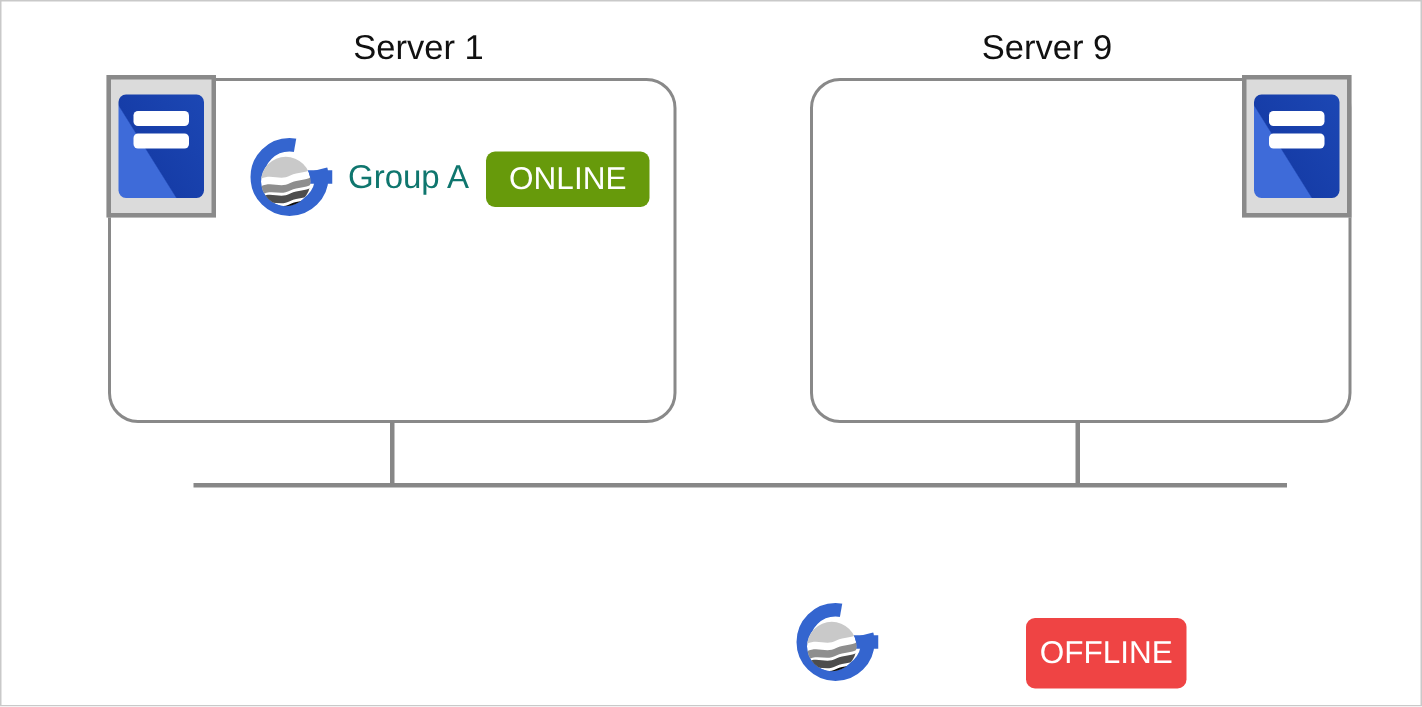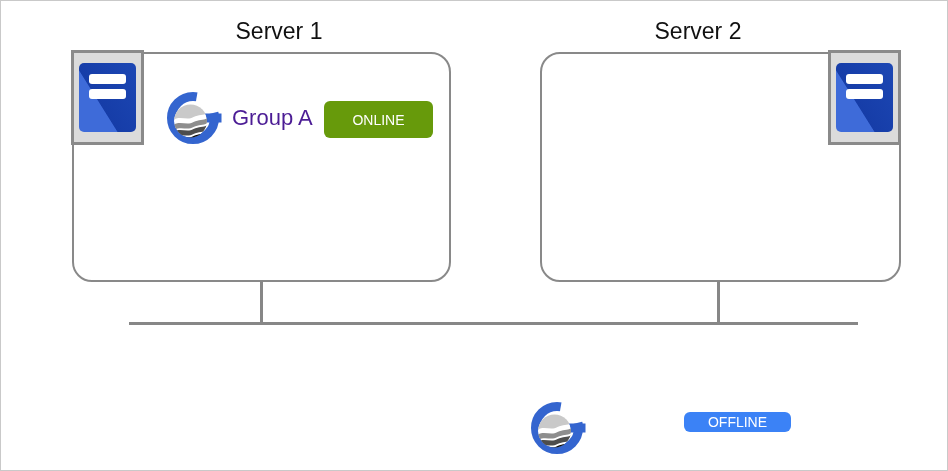--- a/index.html
+++ b/index.html
@@ -35,23 +35,23 @@
     background:linear-gradient(58deg,#3e6bd9 0%,#3e6bd9 38%,#163da8 39%,#1c47b4 100%);
   }
   .srv-bar{
     position:absolute;left:10px;width:37px;height:10px;
     background:#fff;border-radius:3px;
   }
   .srv-bar.b1{top:11px;}
   .srv-bar.b2{top:26px;}
   
   .group-logo{width:57px;height:58px;}
-  .group-label{font-size:22px;line-height:26px;color:#4c1d95;white-space:nowrap;}
+  .group-label{font-size:22px;line-height:26px;color:#0f766e;white-space:nowrap;}
   .status-badge{
-    color:#ffffff;font-size:14px;
+    color:#ffffff;font-size:21px;
     display:flex;align-items:center;justify-content:center;
     border-radius:6px;box-sizing:border-box;
   }
   
   .net-line{background:#878787;}
 </style>
 </head>
 <body>
 
 <svg width="0" height="0" style="position:absolute" aria-hidden="true">
@@ -70,21 +70,21 @@
         <path d="M6 43 C14 38,20 44,27 40 C33 37,38 39,42 35 L42 40 C38 44,33 42,27 45 C20 49,14 43,6 49 Z" fill="#4d4d4d"></path>
         <path d="M6 50 C14 45,20 51,27 47 C33 44,38 46,42 42 L42 52 L6 52 Z" fill="#0b0b0b"></path>
       </g>
     </g>
   </defs>
 </svg>
 
 <div class="canvas">
 
   <div class="abs server-title" style="left:128px;">Server 1</div>
-  <div class="abs server-title" style="left:547px;">Server 2</div>
+  <div class="abs server-title" style="left:547px;">Server 9</div>
 
   <div class="abs server-box" style="left:71px;width:379px;"></div>
   <div class="abs server-box" style="left:539px;width:361px;"></div>
 
   <div class="abs srv-frame" style="left:70px;">
     <div class="srv-tower">
       <div class="srv-bar b1"></div>
       <div class="srv-bar b2"></div>
     </div>
   </div>
@@ -101,15 +101,15 @@
   <div class="abs group-label" style="left:231px;top:104px;">Group A</div>
   <div class="abs status-badge" style="left: 323px; top: 100px; width: 109px; height: 37px; background-color: rgb(103, 154, 11);">ONLINE</div>
 
   <div class="abs net-line" style="left:259px;top:280px;width:3px;height:42px;"></div>
   <div class="abs net-line" style="left:716px;top:280px;width:3px;height:42px;"></div>
   <div class="abs net-line" style="left:128px;top:321px;width:729px;height:3px;"></div>
 
   <svg class="abs group-logo" style="left:529px;top:398px;" viewBox="0 0 56 58">
       <use href="#glogo"></use>
     </svg>
-  <div class="abs status-badge" style="left: 683px; top: 411px; width: 107px; height: 20px; background-color: #3b82f6;">OFFLINE</div>
+  <div class="abs status-badge" style="left: 683px; top: 411px; width: 107px; height: 47px; background-color: #ef4444;">OFFLINE</div>
 
 </div>
 
 </body></html>

